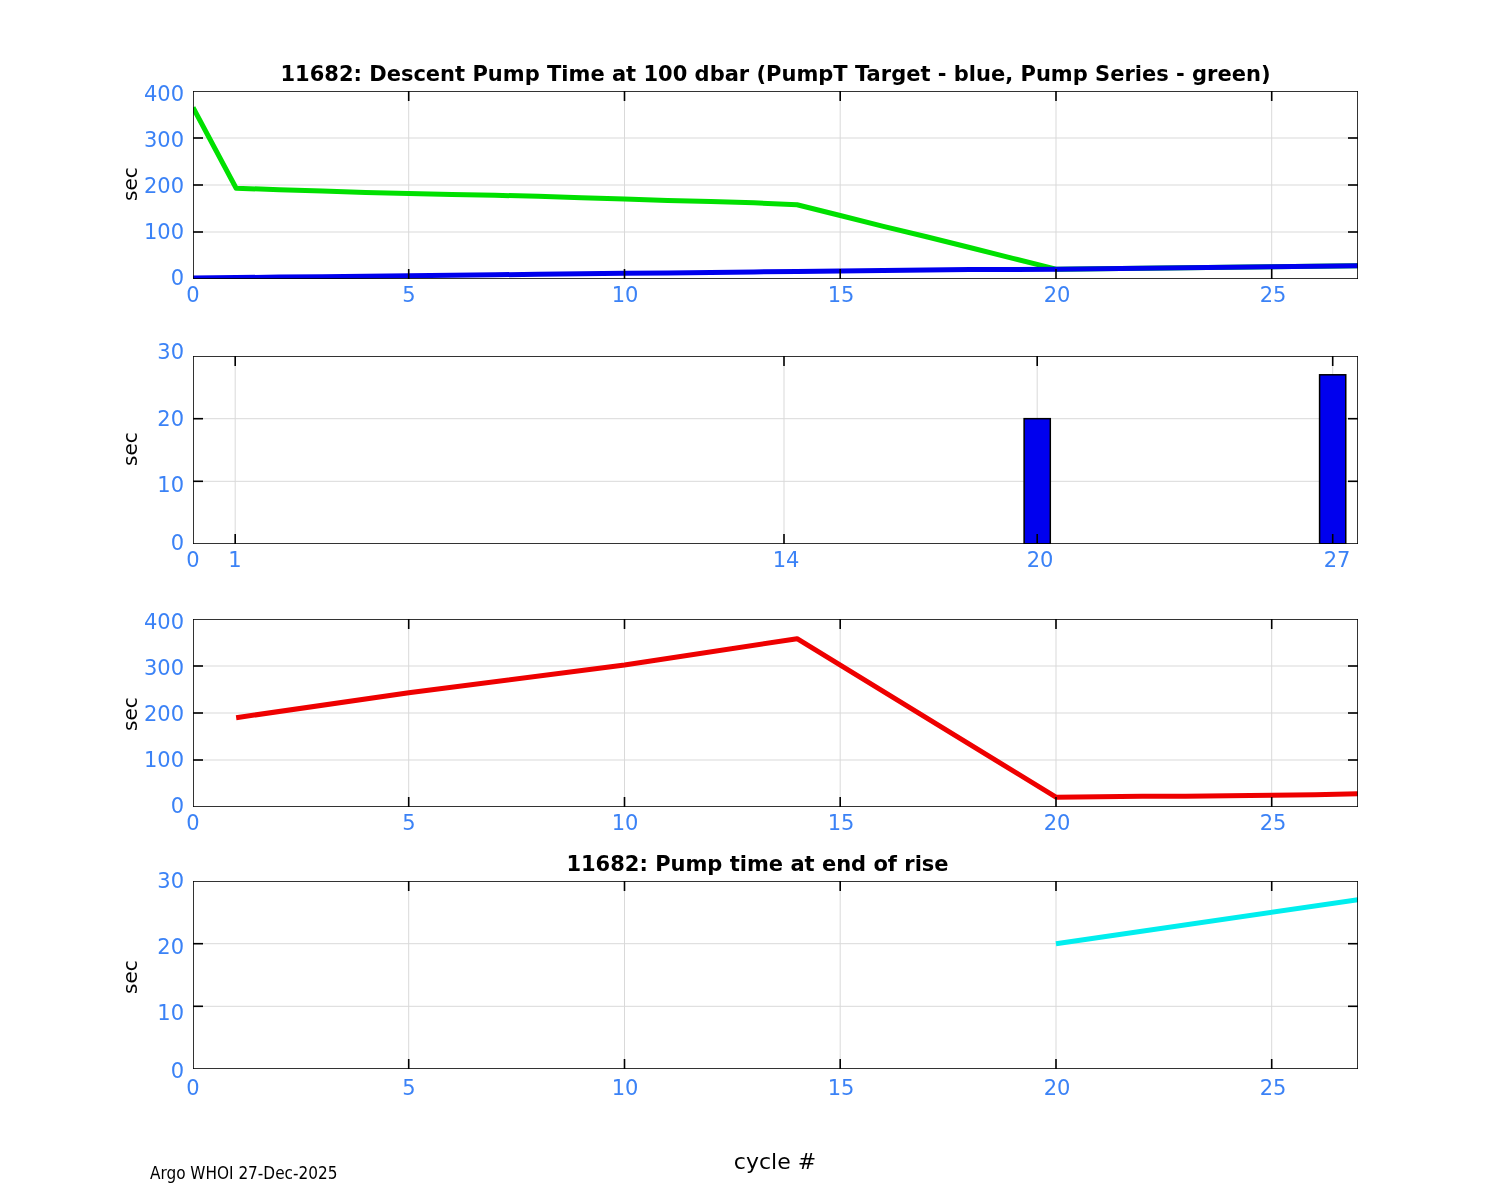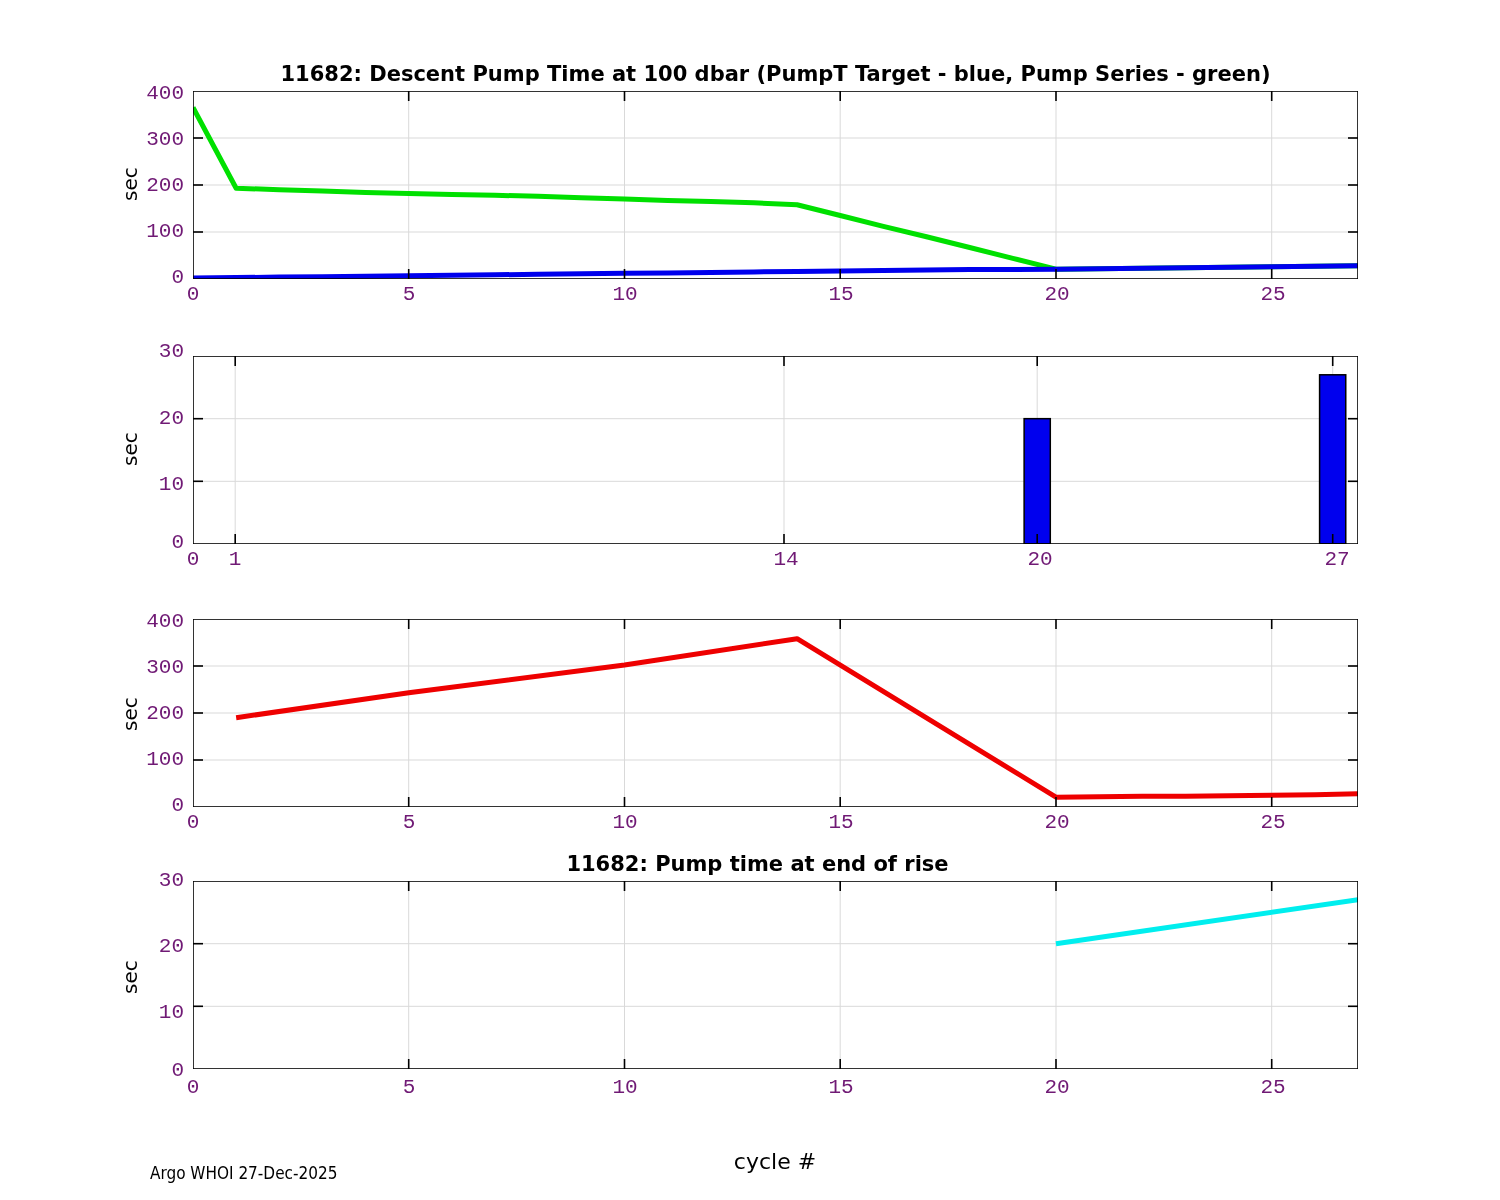--- a/index.html
+++ b/index.html
@@ -31,23 +31,22 @@
   .axis-xlabel{
     position:absolute;
     font-size:22px;
     color:#000;
     white-space:nowrap;
     margin-top:44px;
   }
   .tick-label{
     position:absolute;
     font-size:21px;
-    color:#701a75;
-    white-space:nowrap;
-    font-family:Liberation Mono, monospace;
+    color:#3b82f6;
+    white-space:nowrap;
   }
   .tick-label.y{text-align:right;}
   .tick-label.x{text-align:center;}
   .footer{
     position:absolute;
     font-size:17px;
     color:#000;
     white-space:nowrap;
     font-family:"DejaVu Sans Condensed","Liberation Sans",sans-serif;
   }

